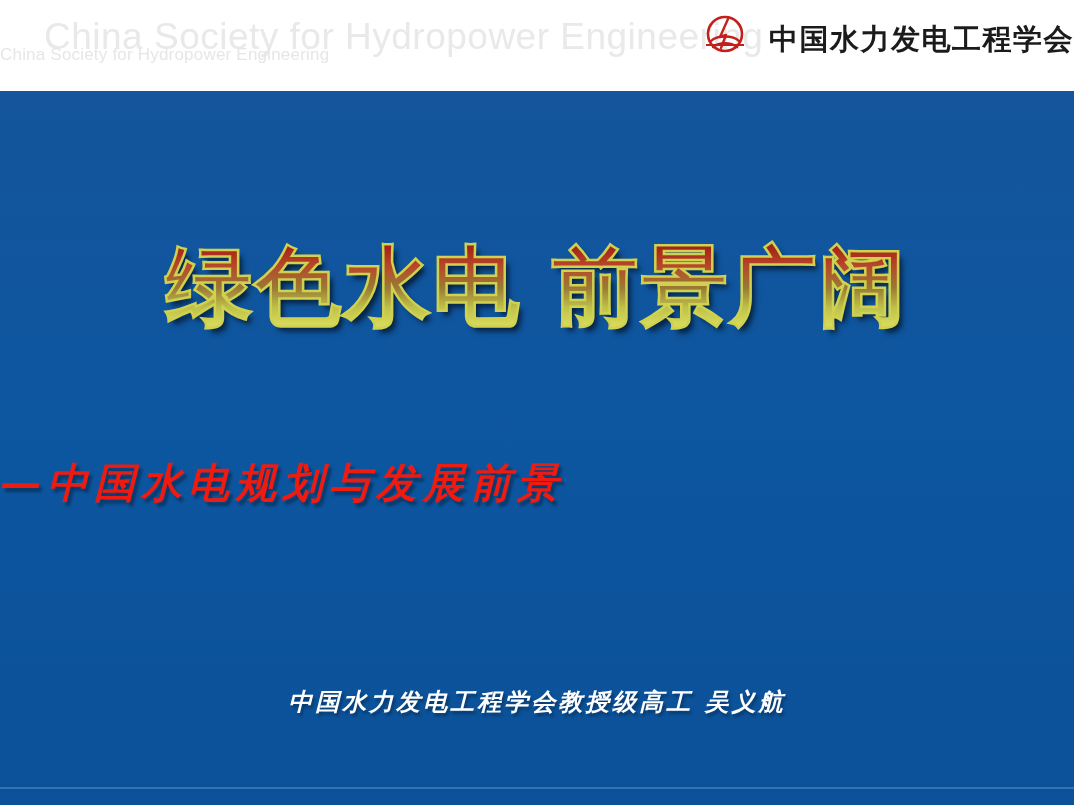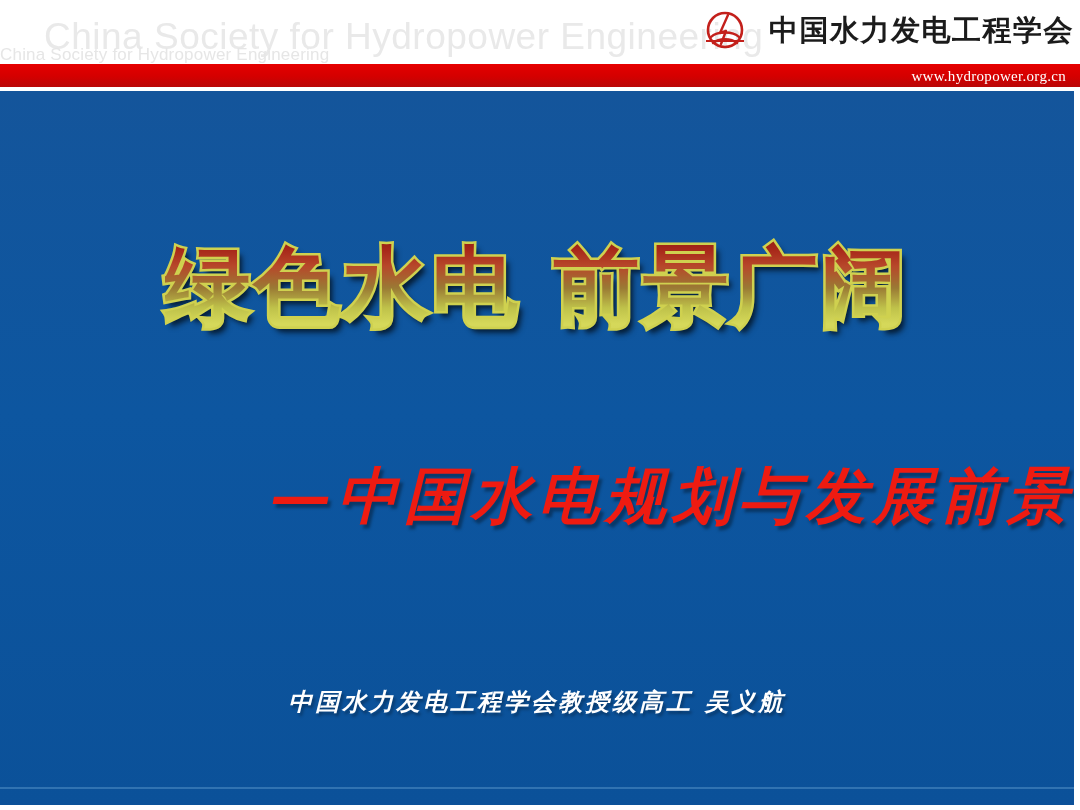--- a/index.html
+++ b/index.html
@@ -58,21 +58,21 @@
     white-space: nowrap;
     font-family: "Liberation Sans", sans-serif;
   }
 
   
   .logo-block {
     position: absolute;
     right: 6px;
     top: 2px;
     display: flex;
-    align-items: center;
+    align-items: flex-end;
     gap: 19px;
     height: 58px;
   }
   .logo-emblem {
     width: 50px;
     height: 50px;
     flex: 0 0 50px;
     display: block;
   }
   .logo-text {
@@ -139,21 +139,21 @@
 
   
   .main-title {
     position: absolute;
     left: 0;
     top: 150px;
     width: 1074px;
     text-align: center;
     font-family: "DejaVu Sans", "Liberation Sans", sans-serif;
     font-size: 86px;
-    font-weight: 700;
+    font-weight: 400;
     letter-spacing: 3px;
     line-height: 1.05;
     white-space: nowrap;
   }
   .main-title .fill {
     background-image: linear-gradient(180deg,
         #8e1b12 0%,
         #a8281a 14%,
         #b7472a 30%,
         #9a7a34 52%,
@@ -191,23 +191,23 @@
     white-space: nowrap;
     filter: blur(2px);
   }
 
   
   .subtitle {
     position: absolute;
     left: 0;
     top: 365px;
     width: 1074px;
-    text-align: right;
+    text-align: left;
     font-family: "DejaVu Serif", "Liberation Serif", serif;
-    font-size: 61px;
+    font-size: 41px;
     font-weight: 700;
     font-style: italic;
     letter-spacing: 6px;
     color: #ee1b11;
     text-shadow: 3px 4px 3px rgba(0,0,0,0.35);
     white-space: nowrap;
   }
 
   
   .presenter {
@@ -261,23 +261,20 @@
           <path d="M28 9 L20 27 L26 25 L21 38" fill="none" stroke="#C3201B" stroke-width="2.4" stroke-linejoin="round" stroke-linecap="round"></path>
           <path d="M11 31 C17 25, 33 25, 39 31" fill="none" stroke="#C3201B" stroke-width="2.4" stroke-linecap="round"></path>
           <path d="M13 37 C19 32, 31 32, 37 37" fill="none" stroke="#C3201B" stroke-width="2.4" stroke-linecap="round"></path>
           <line x1="6" y1="35" x2="44" y2="35" stroke="#C3201B" stroke-width="2.2"></line>
         </svg>
       </span>
       <span class="logo-text">中国水力发电工程学会</span>
     </div>
   </div>
 
-  <div class="red-band">
-    <span class="red-band-url">www.hydropower.org.cn</span>
-  </div>
   <div class="white-gap"></div>
 
   <div class="body-blue">
 
     <div class="main-title">
       <span class="main-title-wrap">
         <span class="main-title-shadowlayer">绿色水电  前景广阔</span>
         <span class="main-title-stroke">绿色水电  前景广阔</span>
         <span class="fill">绿色水电  前景广阔</span>
       </span>

